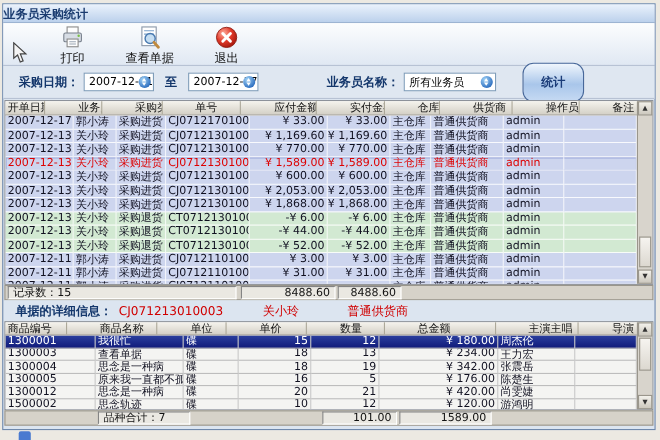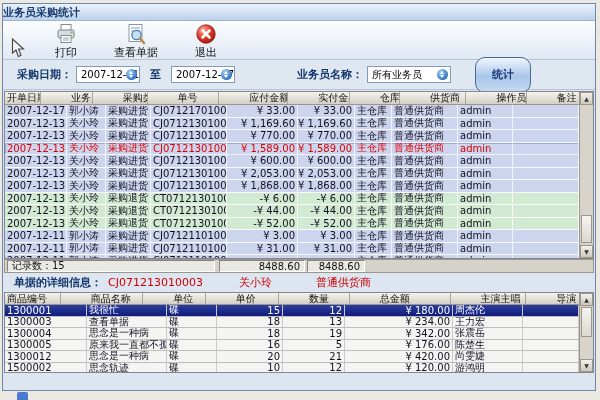--- a/index.html
+++ b/index.html
@@ -438,16 +438,21 @@
           <div class="c c7"></div>
         </div>
       </div>
     <div class="vscroll">
       <div class="sbtn up">▲</div>
       <div class="sthumb" style="top:14px;height:30px;"></div>
       <div class="sbtn down">▼</div>
     </div>
   </div>
 
+  <div id="ifooter" class="ffooter">
+    <span class="fbox" style="left:84px;width:84px;">品种合计：7</span>
+    <span class="fbox num" style="left:288px;width:68px;">101.00</span>
+    <span class="fbox num" style="left:358px;width:84px;">1589.00</span>
+  </div>
 
 </div>
 
 <div class="frag"></div>
 
 </body></html>

